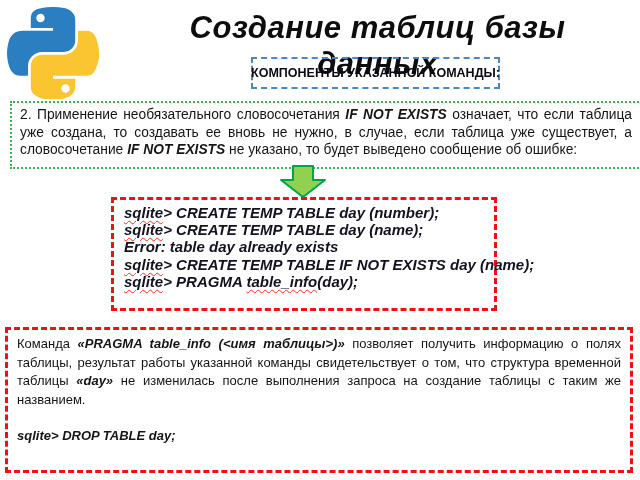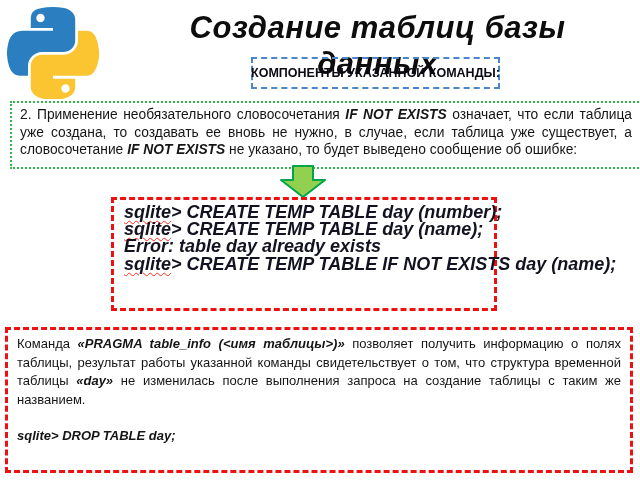--- a/index.html
+++ b/index.html
@@ -26,21 +26,21 @@
     border:2px dotted var(--accent-green,#35b54a);
     padding:3px 8px;box-sizing:content-box;
     font-size:13.8px;line-height:17.6px;text-align:justify;color:#151515;
   }
   .green-box p,.bottom-box p,.code-box div{margin:0;}
   .arrow{position:absolute;left:280px;top:165px;width:46px;height:33px;}
   .code-box{
     position:absolute;left:111px;top:197px;width:360px;height:100px;
     border:3px dashed var(--accent-red,#ee1111);
     padding:4px 10px;
-    font-weight:bold;font-style:italic;font-size:18px;line-height:17.2px;
+    font-weight:bold;font-style:italic;font-size:15px;line-height:17.2px;
     color:#121220;white-space:nowrap;
   }
   .bottom-box{
     position:absolute;left:5px;top:327px;width:604px;height:130px;
     border:3px dashed var(--accent-red,#ee1111);
     padding:5px 9px;
     font-size:13px;line-height:18.6px;text-align:justify;color:#151515;
   }
   .bottom-box .last-line{margin-top:18px;}
   .b{font-weight:bold;font-style:italic;}
@@ -78,20 +78,21 @@
     <svg viewBox="0 0 46 33" xmlns="http://www.w3.org/2000/svg" aria-hidden="true">
       <polygon points="13,1 33,1 33,15 45,15 23,32 1,15 13,15" style="fill:var(--arrow-fill,#92d050);stroke:var(--arrow-stroke,#00a44a);stroke-width:2;stroke-linejoin:round"></polygon>
     </svg>
   </div>
 
   <div class="code-box">
     <div><span class="wavy">sqlite</span><span>&gt; CREATE TEMP TABLE day (number);</span></div>
     <div><span class="wavy">sqlite</span><span>&gt; CREATE TEMP TABLE day (name);</span></div>
     <div><span>Error: table day already exists</span></div>
     <div><span class="wavy">sqlite</span><span>&gt; CREATE TEMP TABLE IF NOT EXISTS day (name);</span></div>
+    <div><span class="wavy">sqlite</span><span>&gt; PRAGMA </span><span class="wavy">table_info</span><span>(day);</span></div>
   </div>
 
   <div class="bottom-box">
     <p><span>Команда </span><span class="b">«PRAGMA table_info (&lt;имя таблицы&gt;)»</span><span> позволяет получить информацию о полях таблицы, результат работы указанной команды свидетельствует о том, что структура временной таблицы </span><span class="b">«day»</span><span> не изменилась после выполнения запроса на создание таблицы с таким же названием.</span></p>
     <p class="last-line"><span class="b">sqlite&gt; DROP TABLE day;</span></p>
   </div>
 
 </div>
 
 </body></html>

